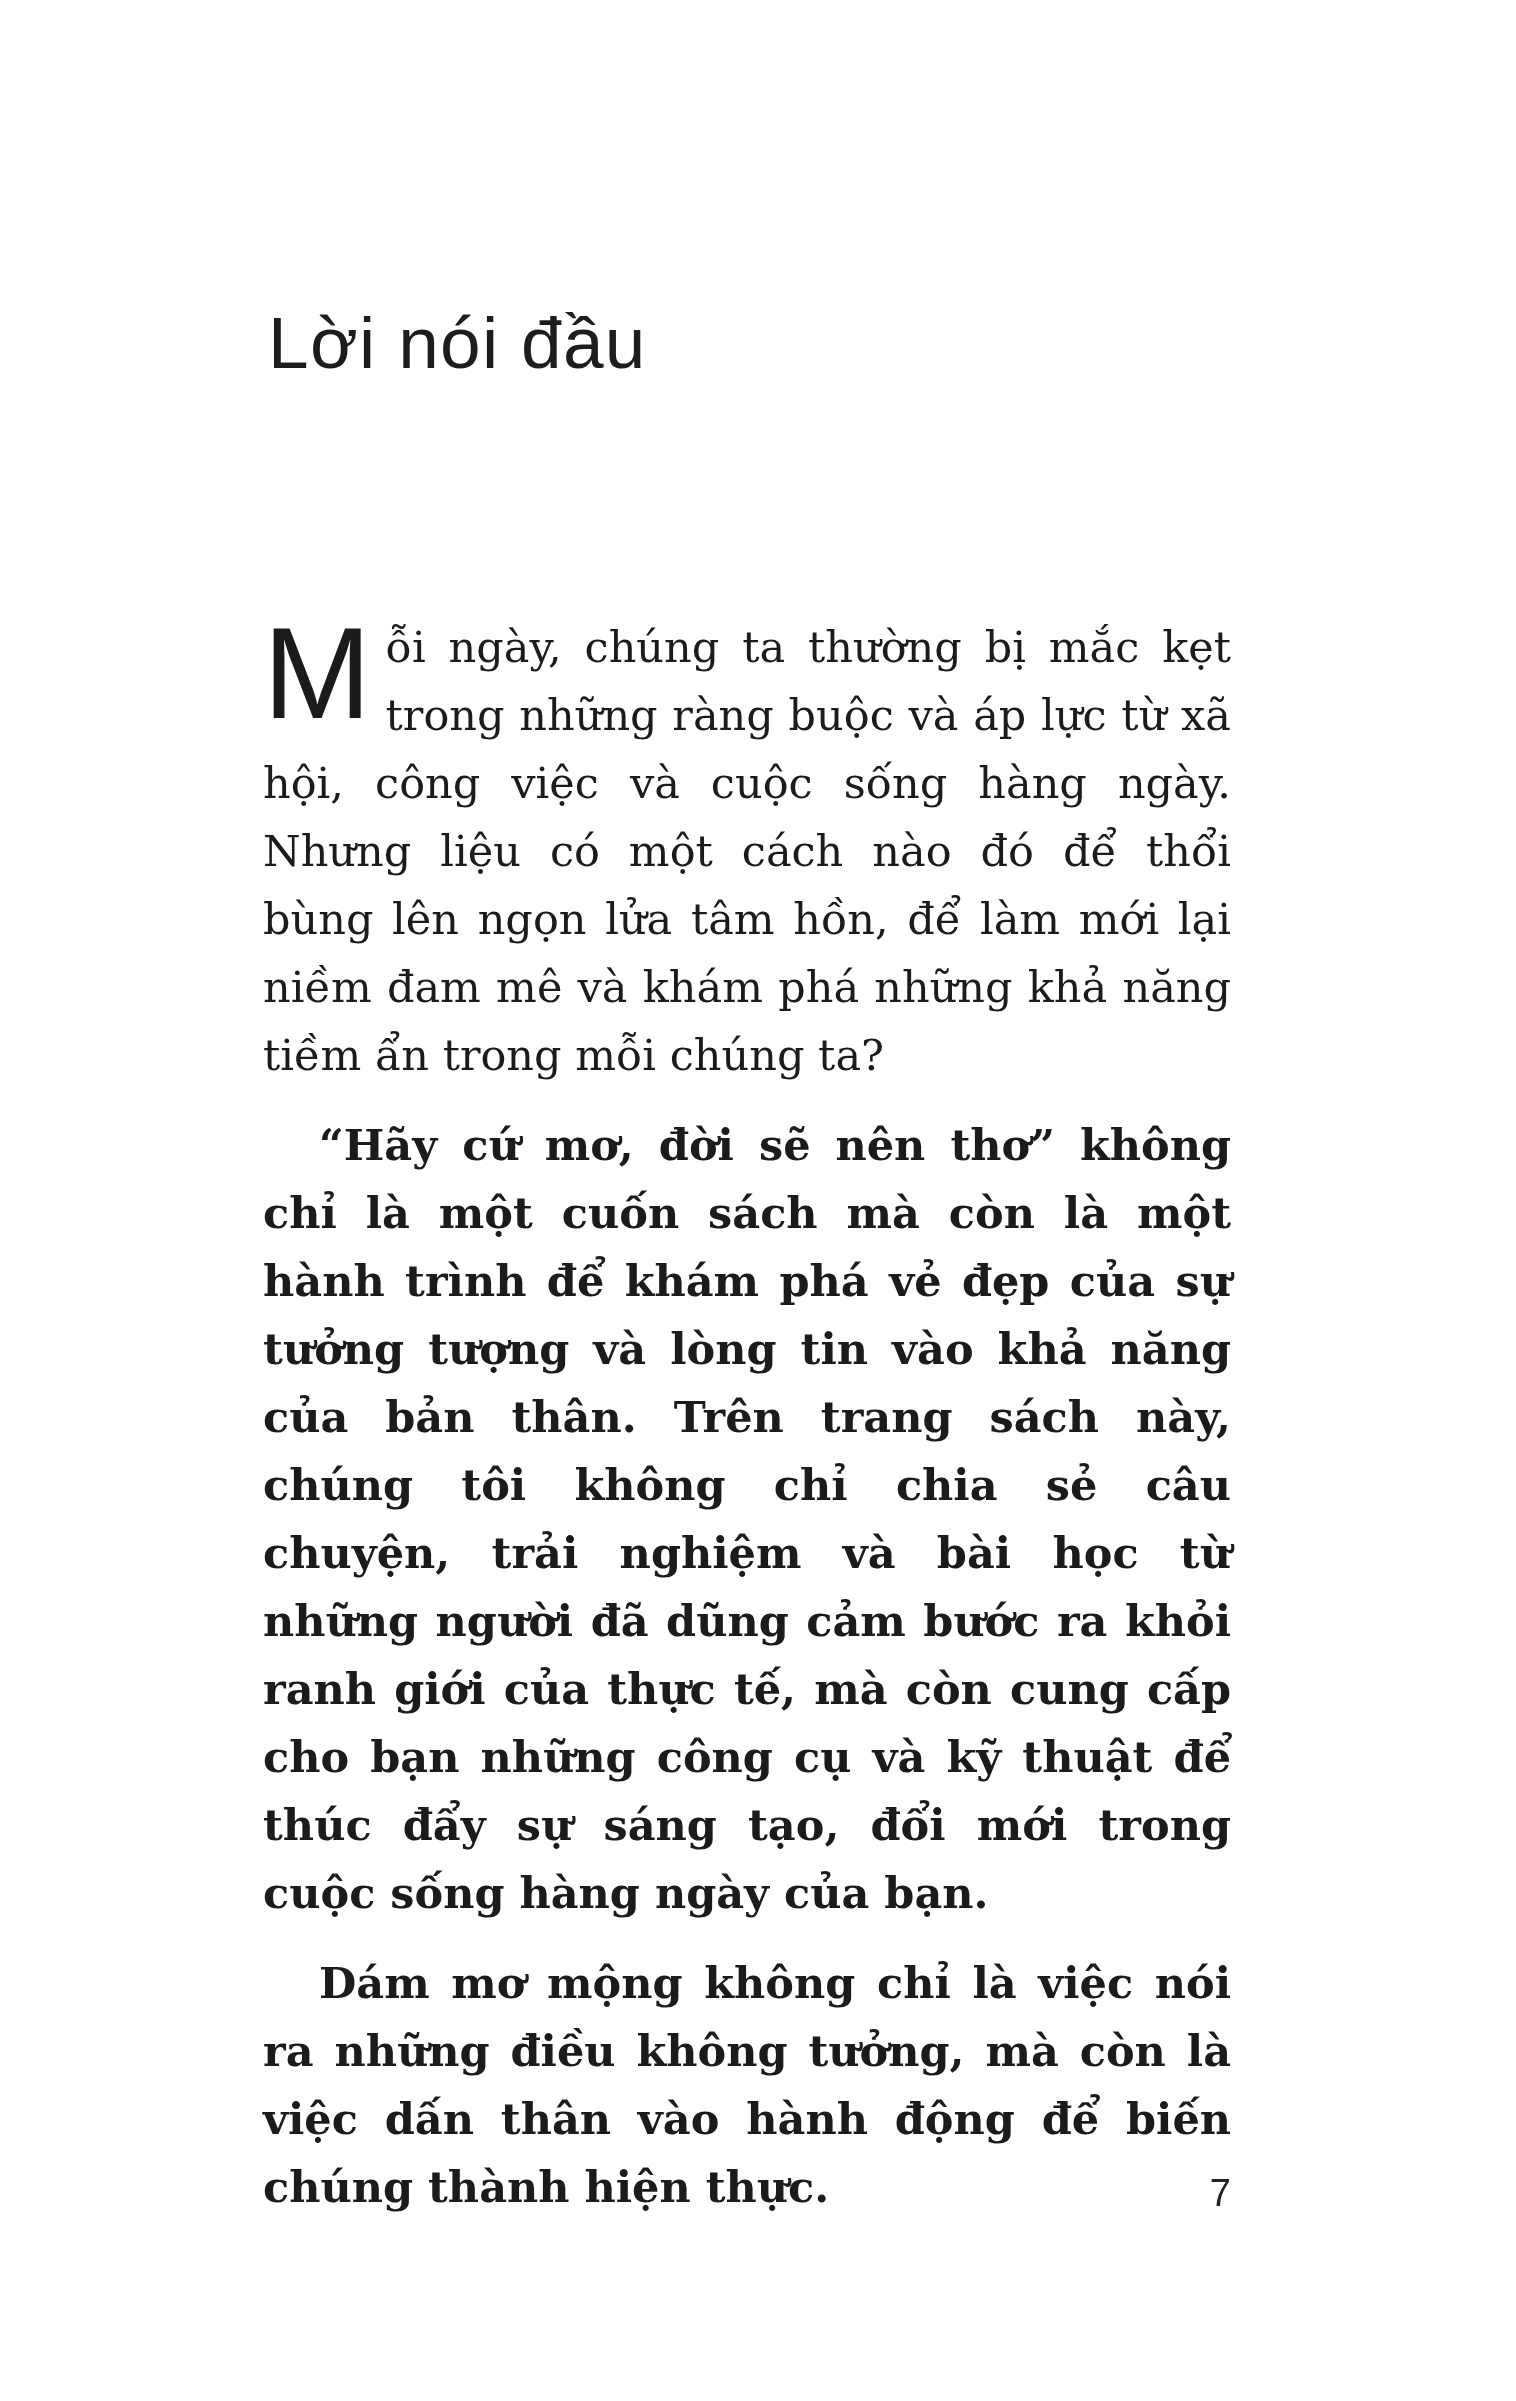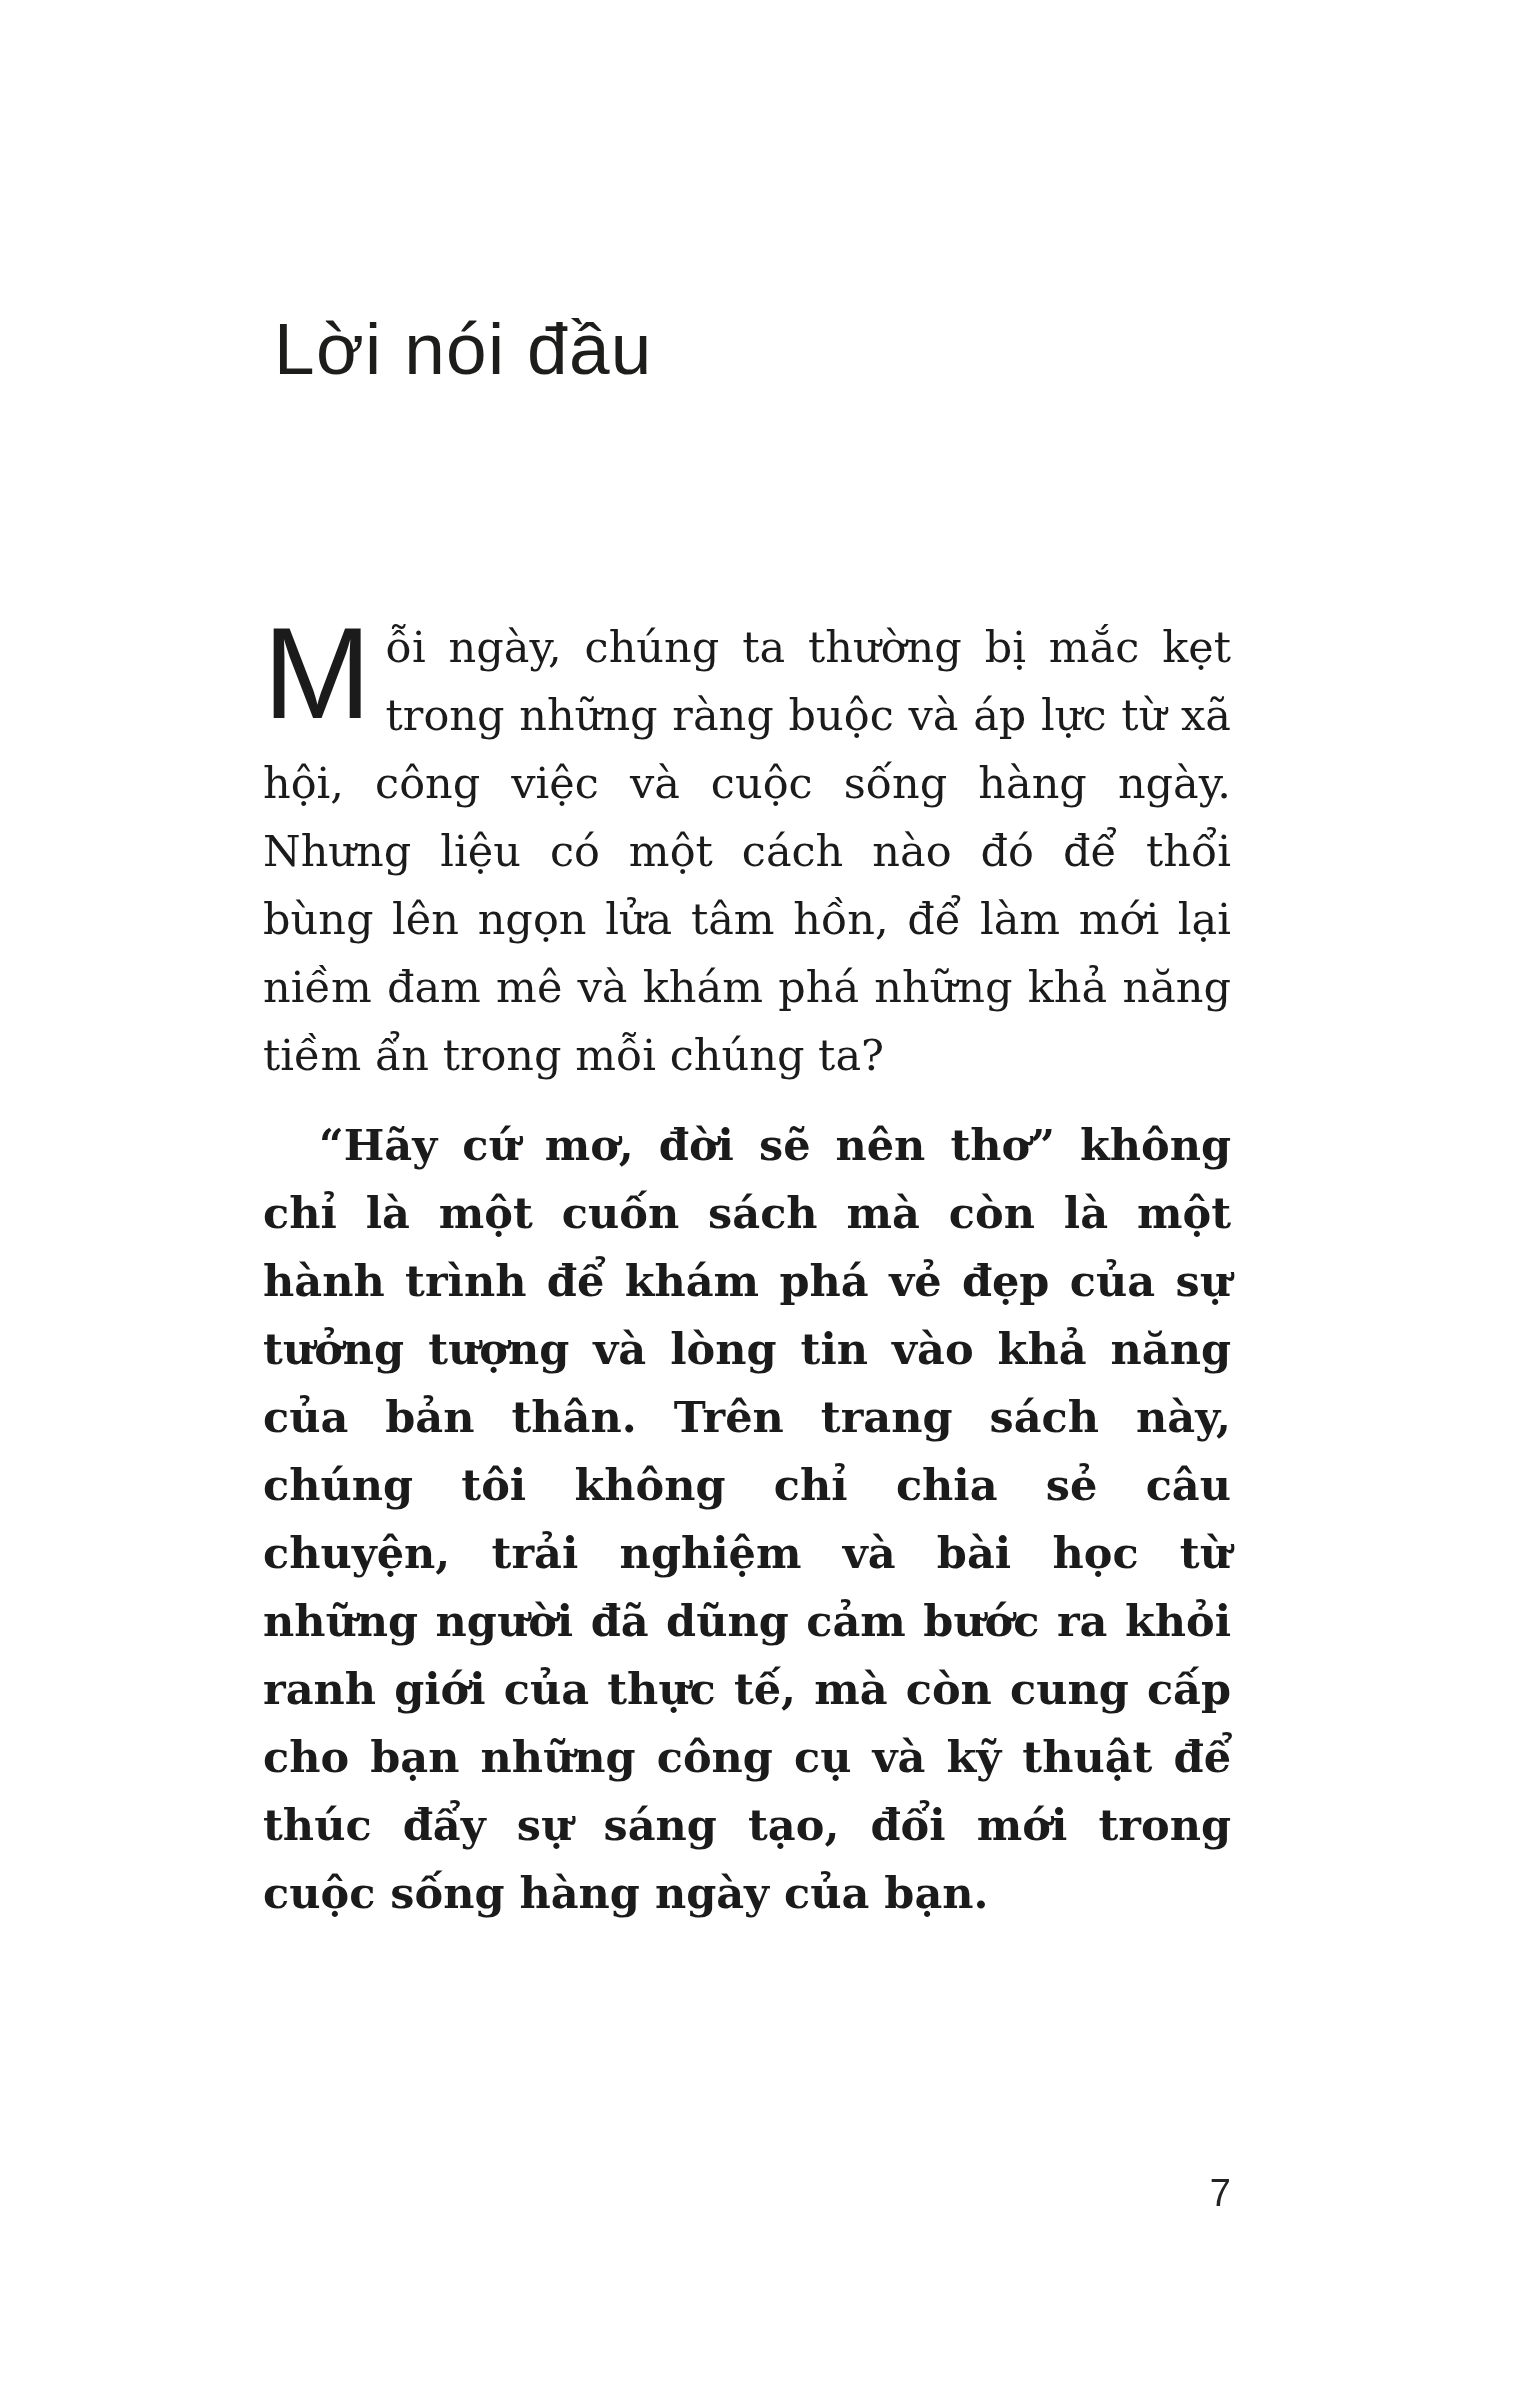--- a/index.html
+++ b/index.html
@@ -11,21 +11,21 @@
     position: relative;
     width: 1517px;
     height: 2401px;
     background: #ffffff;
     overflow: hidden;
   }
   .chapter-title {
     position: absolute;
     left: 262px;
     top: 300px;
-    margin: 12px;
+    margin: 6px;
     font-family: "Liberation Sans", "DejaVu Sans", sans-serif;
     font-weight: 400;
     font-size: 73px;
     line-height: 1;
     letter-spacing: 1.3px;
     color: #1d1d1b;
     white-space: nowrap;
   }
   .body-text {
     position: absolute;
@@ -77,19 +77,20 @@
   <h1 class="chapter-title">Lời nói đầu</h1>
 
   <div class="body-text">
 
     <p>
       <span class="drop-cap">M</span><span>ỗi ngày, chúng ta thường bị mắc kẹt trong những ràng buộc và áp lực từ xã hội, công việc và cuộc sống hàng ngày. Nhưng liệu có một cách nào đó để thổi bùng lên ngọn lửa tâm hồn, để làm mới lại niềm đam mê và khám phá những khả năng tiềm ẩn trong mỗi chúng ta?</span>
     </p>
 
     <p class="paragraph-indented">“Hãy cứ mơ, đời sẽ nên thơ” không chỉ là một cuốn sách mà còn là một hành trình để khám phá vẻ đẹp của sự tưởng tượng và lòng tin vào khả năng của bản thân. Trên trang sách này, chúng tôi không chỉ chia sẻ câu chuyện, trải nghiệm và bài học từ những người đã dũng cảm bước ra khỏi ranh giới của thực tế, mà còn cung cấp cho bạn những công cụ và kỹ thuật để thúc đẩy sự sáng tạo, đổi mới trong cuộc sống hàng ngày của bạn.</p>
 
+    <p class="paragraph-indented">Dám mơ mộng không chỉ là việc nói ra những điều không tưởng, mà còn là việc dấn thân vào hành động để biến chúng thành hiện thực.</p>
 
   </div>
 
   <div class="page-number">7</div>
 
 </div>
 
 
 </body></html>

